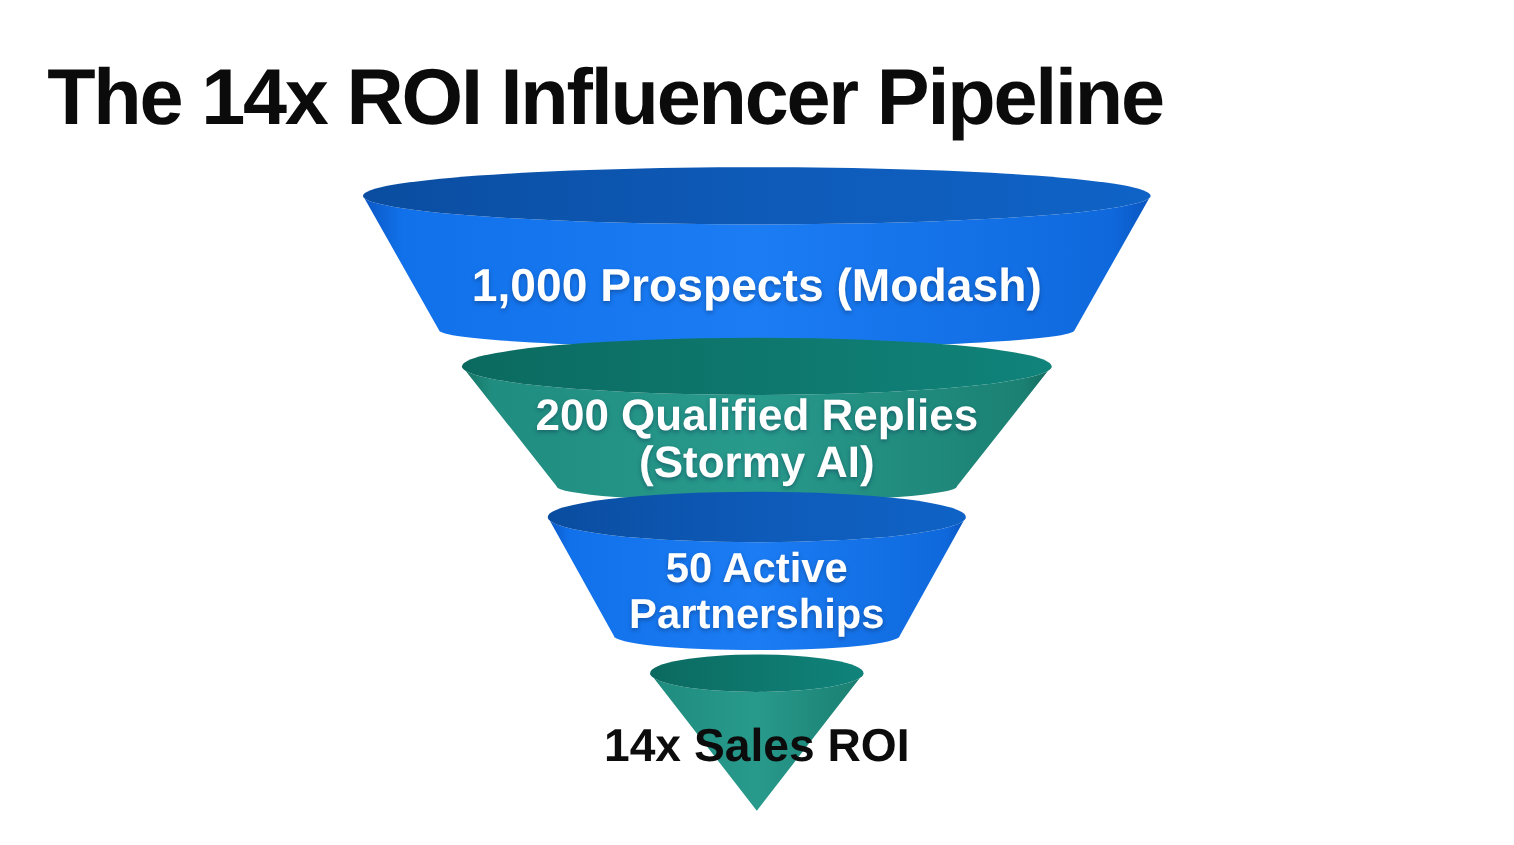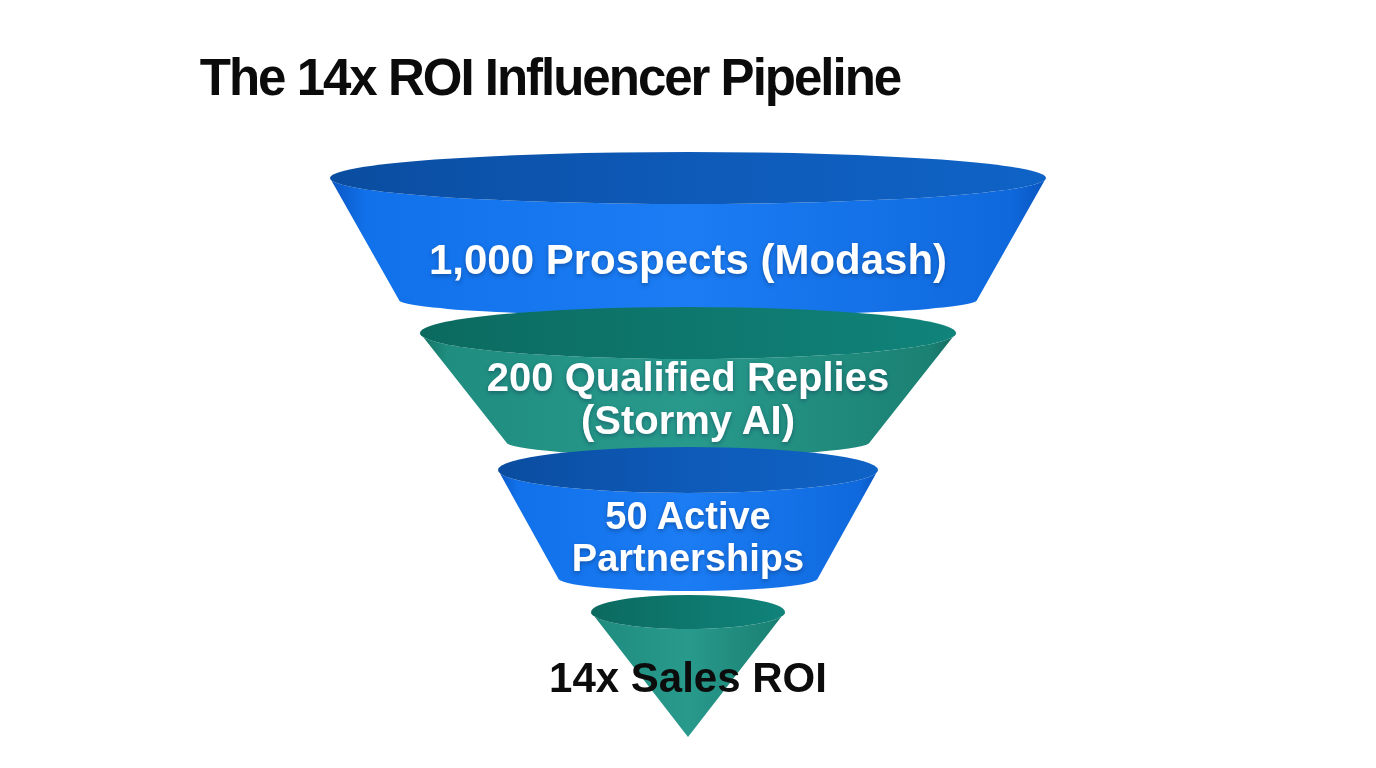--- a/index.html
+++ b/index.html
@@ -19,21 +19,21 @@
   }
   .chart-title {
     position: absolute;
     top: 48px;
     left: 0;
     width: 1100px;
     margin: 0;
     text-align: center;
     font-family: "Liberation Sans", sans-serif;
     font-weight: 700;
-    font-size: 51px;
+    font-size: 72px;
     letter-spacing: -2px;
     color: #0b0b0b;
   }
   svg.funnel {
     position: absolute;
     left: 0;
     top: 0;
   }
   .flabel {
     font-family: "Liberation Sans", sans-serif;

